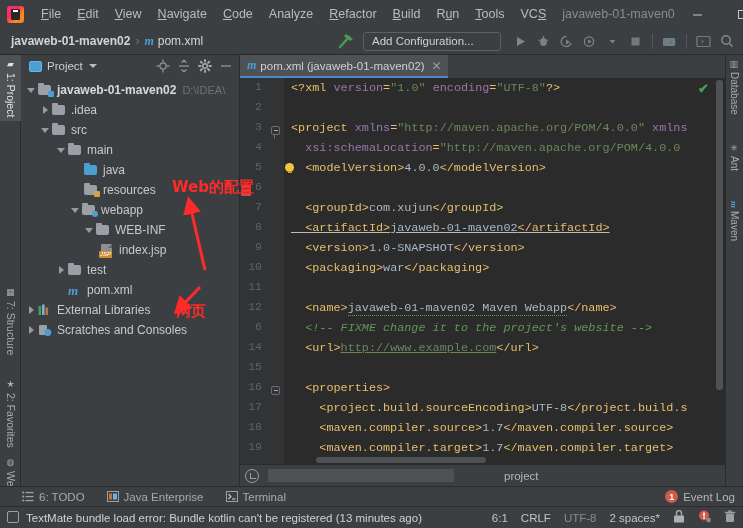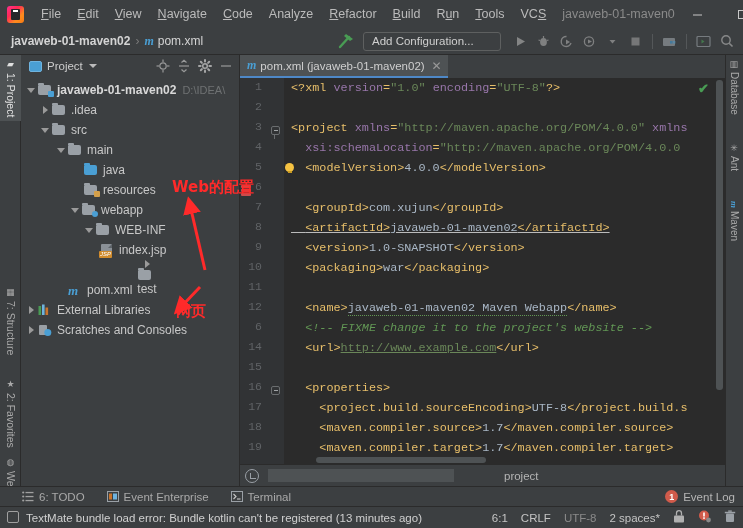--- a/index.html
+++ b/index.html
@@ -534,21 +534,21 @@
 
 
       <div class="trow" style="padding-left:78px;">
         <span class="tico">
             <i class="filex"></i>
             <i class="tagb" style="background:#d08b2c;">JSP</i>
           </span>
         <span class="tlabel">index.jsp</span>
       </div>
 
-      <div class="trow" style="padding-left:34px;flex-direction:column;">
+      <div class="trow" style="padding-left:34px;">
         <span class="tarrow">
             <i class="ar-r"></i>
           </span>
         <span class="tico">
             <i class="fld"></i>
           </span>
         <span class="tlabel">test</span>
       </div>
 
       <div class="trow" style="padding-left:46px;">
@@ -695,21 +695,21 @@
           </g>
         </svg>
       <span>6: TODO</span>
     </div>
     <div class="btab">
       <svg width="12" height="11" viewBox="0 0 12 11">
           <rect x="0.5" y="0.5" width="11" height="10" fill="none" stroke="#9aa0a6" stroke-width="1"></rect>
           <rect x="2" y="2.5" width="3" height="6" fill="#c9742c"></rect>
           <rect x="6" y="2.5" width="4" height="6" fill="#6fb3de"></rect>
         </svg>
-      <span>Event Enterprise</span>
+      <span>Java Enterprise</span>
     </div>
     <div class="btab">
       <svg width="12" height="11" viewBox="0 0 12 11">
           <rect x="0.5" y="0.5" width="11" height="10" fill="none" stroke="#9aa0a6" stroke-width="1"></rect>
           <path d="M2.5 3 L5 5.5 L2.5 8" fill="none" stroke="#c8c8c8" stroke-width="1.1"></path>
           <line x1="6" y1="8" x2="9.5" y2="8" stroke="#c8c8c8" stroke-width="1.1"></line>
         </svg>
       <span>Terminal</span>
     </div>
     <div class="evt-log">

